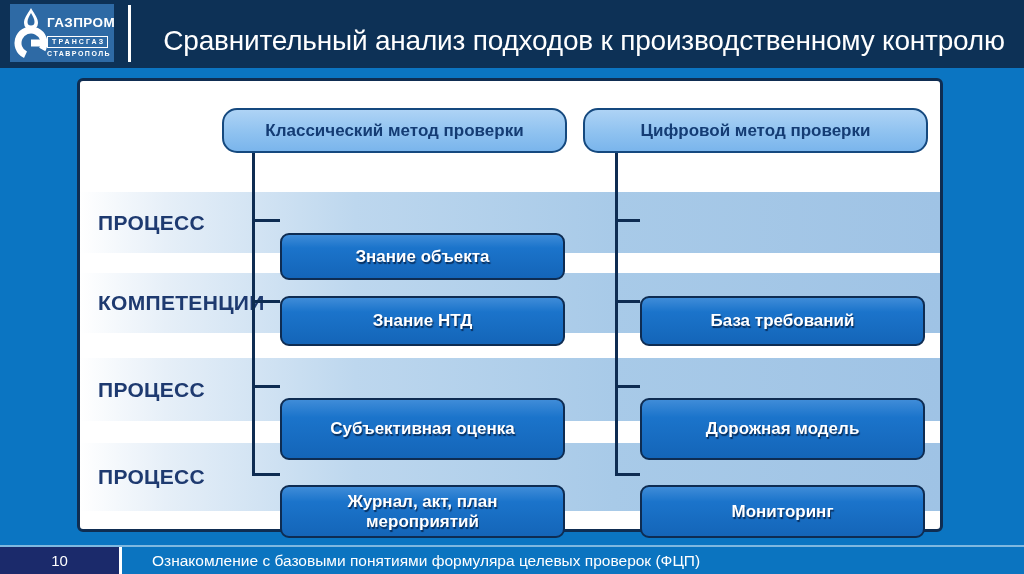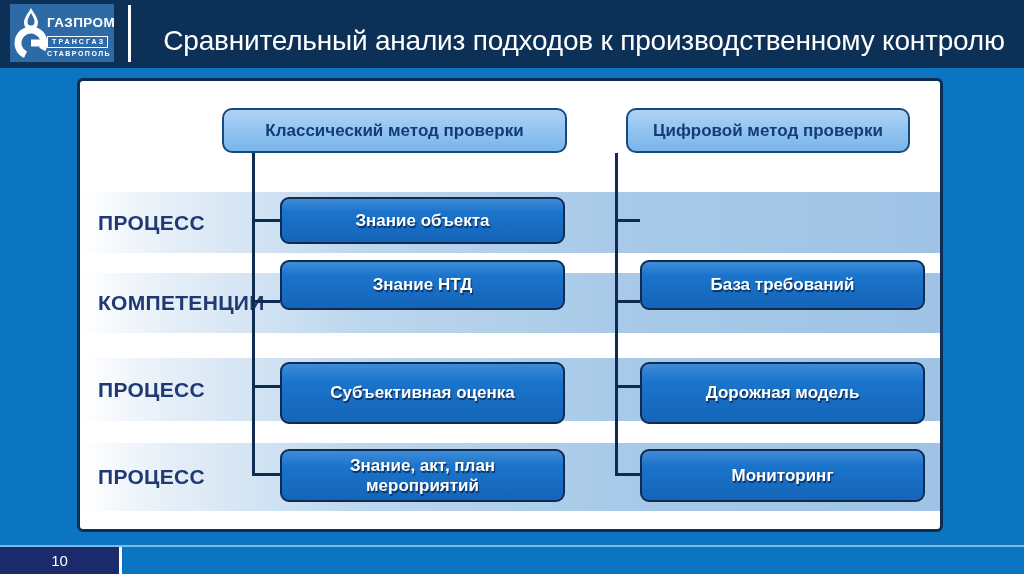--- a/index.html
+++ b/index.html
@@ -37,43 +37,44 @@
   }
   .band1{top:192px;height:61px;}
   .band2{top:273px;height:60px;}
   .band3{top:358px;height:63px;}
   .band4{top:443px;height:68px;}
   .rowlabel{padding-left:18px;font-size:21px;font-weight:700;color:#1e3a70;letter-spacing:.3px;}
   
   .colhead{
     position:absolute;top:108px;height:45px;box-sizing:border-box;
     background:linear-gradient(180deg,#aed3f5 0%,#8fc2f0 55%,#7ab5ec 100%);
-    border:2px solid #15497f;border-radius:10px;
+    border:2px solid #15497f;border-radius:15px;
     display:flex;align-items:center;justify-content:center;
     color:#143c74;font-size:17px;font-weight:700;
   }
   .colhead.left{left:222px;width:345px;}
-  .colhead.right{left:583px;width:284px;margin-left:43px;}
+  .colhead.right{left:583px;width:345px;}
   
   .vline{position:absolute;width:3px;background:#0e2c52;top:153px;height:323px;}
   .vline.left{left:252px;}
   .vline.right{left:615px;}
   .tick{position:absolute;height:3px;background:#0e2c52;}
   .tick.tl{left:252px;width:28px;}
   .tick.tr{left:615px;width:25px;}
   .ty1{top:219px;} .ty2{top:300px;} .ty3{top:385px;} .ty4{top:473px;}
   
   .node{
     position:absolute;box-sizing:border-box;width:285px;
     background:linear-gradient(180deg,#3f8cd8 0%,#1b74cb 30%,#1465b8 100%);
     border:2px solid #0e2c52;border-radius:9px;
     display:flex;align-items:center;justify-content:center;text-align:center;
     color:#ffffff;font-size:17px;font-weight:700;line-height:20px;
     text-shadow:1px 2px 1px rgba(5,35,75,.85);
     padding:0 14px;
+    margin-top:36px;
   }
   .ncol-l{left:280px;} .ncol-r{left:640px;}
   .nrow1{top:197px;height:47px;}
   .nrow2{top:260px;height:50px;}
   .nrow3{top:362px;height:62px;}
   .nrow4{top:449px;height:53px;}
   
   .bar-topline{position:absolute;left:0;top:545px;width:1024px;height:2px;background:#7fb8e0;}
   .bar{position:absolute;left:0;top:547px;width:1024px;height:27px;display:flex;}
   .page{
@@ -134,25 +135,26 @@
   <div class="tick tr ty2"></div>
   <div class="tick tr ty3"></div>
   <div class="tick tr ty4"></div>
 
   <div class="colhead left">Классический метод проверки</div>
   <div class="colhead right">Цифровой метод проверки</div>
 
   <div class="node ncol-l nrow1">Знание объекта</div>
   <div class="node ncol-l nrow2">Знание НТД</div>
   <div class="node ncol-l nrow3">Субъективная оценка</div>
-  <div class="node ncol-l nrow4">Знание, акт, план мероприятий</div>
+  <div class="node ncol-l nrow4">Журнал, акт, план мероприятий</div>
 
   <div class="node ncol-r nrow2">База требований</div>
   <div class="node ncol-r nrow3">Дорожная модель</div>
   <div class="node ncol-r nrow4">Мониторинг</div>
 
   <div class="bar-topline"></div>
   <footer class="bar">
     <div class="page">10</div>
     <div class="fdiv"></div>
+    <div class="ftext">Ознакомление с базовыми понятиями формуляра целевых проверок (ФЦП)</div>
   </footer>
 
 </div>
 
 </body></html>

